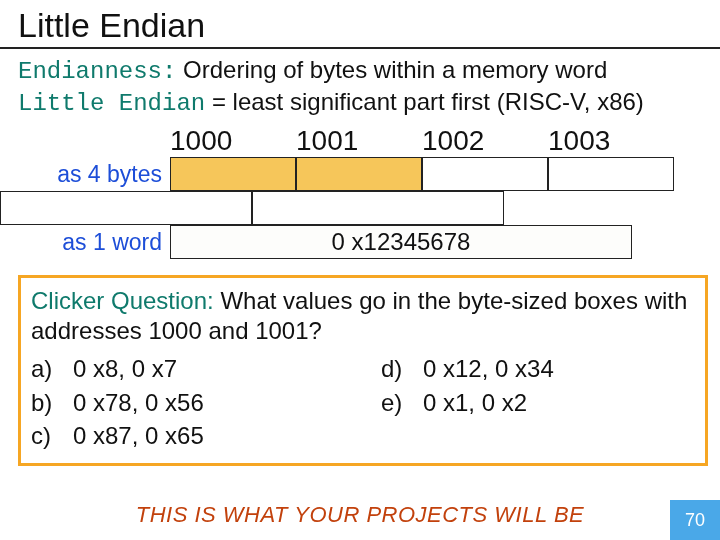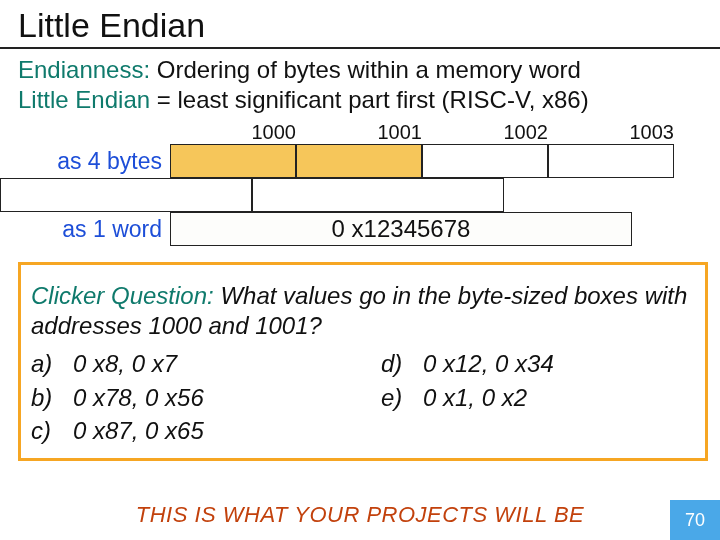--- a/index.html
+++ b/index.html
@@ -17,33 +17,33 @@
     color: #111;
     padding: 6px 0 2px 18px;
   }
   .hr { border-top: 2px solid #222; margin: 0 0 4px 0; }
   .subtitle-block {
     font-size: 24px;
     color: #111;
     padding: 2px 0 6px 18px;
     line-height: 1.25;
   }
-  .lbl-endianness, .lbl-le { color: #0f7a6c; }
+  .lbl-endianness, .lbl-le { color: #0f7a6c; font-family: Liberation Mono, monospace; }
   .table-wrap {
     position: relative;
     margin-left: 0;
   }
   .addr-row {
     display: flex;
     margin-left: 170px;
   }
   .addr-cell {
     width: 126px;
-    text-align: right;
-    font-size: 20px;
+    text-align: left;
+    font-size: 28px;
     color: #111;
   }
   .grid-row {
     display: flex;
     align-items: center;
     height: 34px;
   }
   .row-label {
     width: 170px;
     text-align: right;
@@ -70,22 +70,21 @@
     border: 1.5px solid #222;
     background: #fdfdfb;
     text-align: center;
     font-size: 24px;
     line-height: 32px;
     color: #111;
   }
   .clicker {
     margin: 16px 12px 0 18px;
     border: 3px solid #f6a623;
-    padding: 16px 10px 10px 10px;
-    font-style: italic;
+    padding: 8px 10px 10px 10px;
   }
   .clicker-q {
     font-size: 24px;
     line-height: 1.25;
     color: #111;
   }
   .clicker-label { color: #0f7a6c; }
   .answers {
     display: flex;
     margin-top: 6px;

